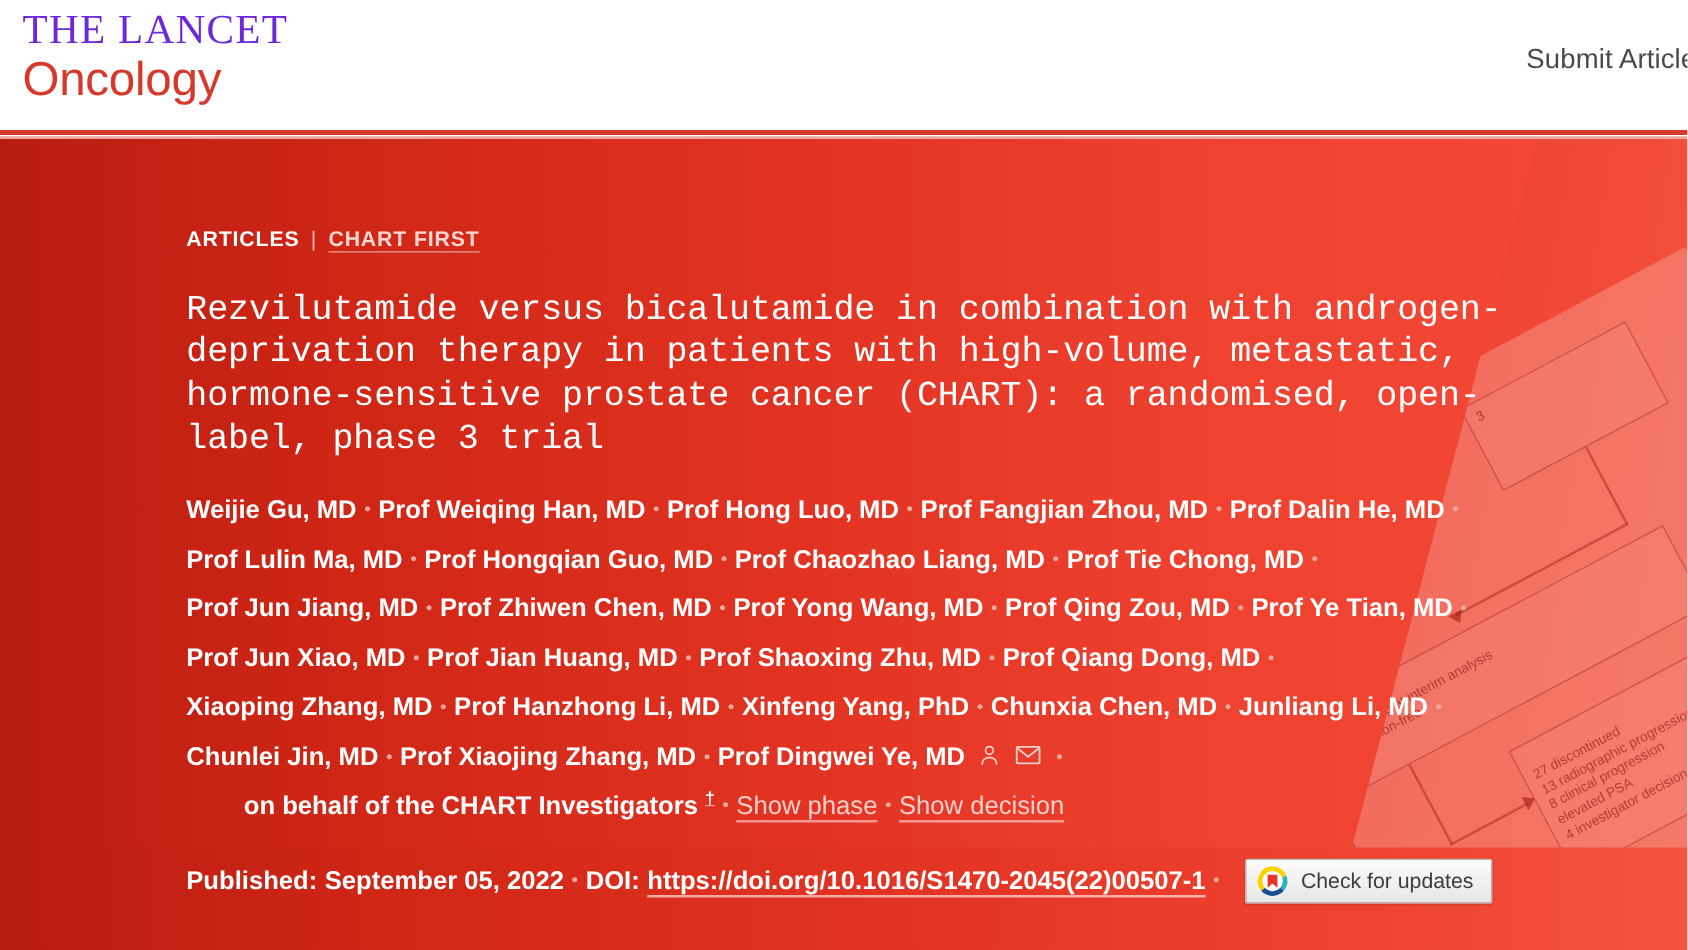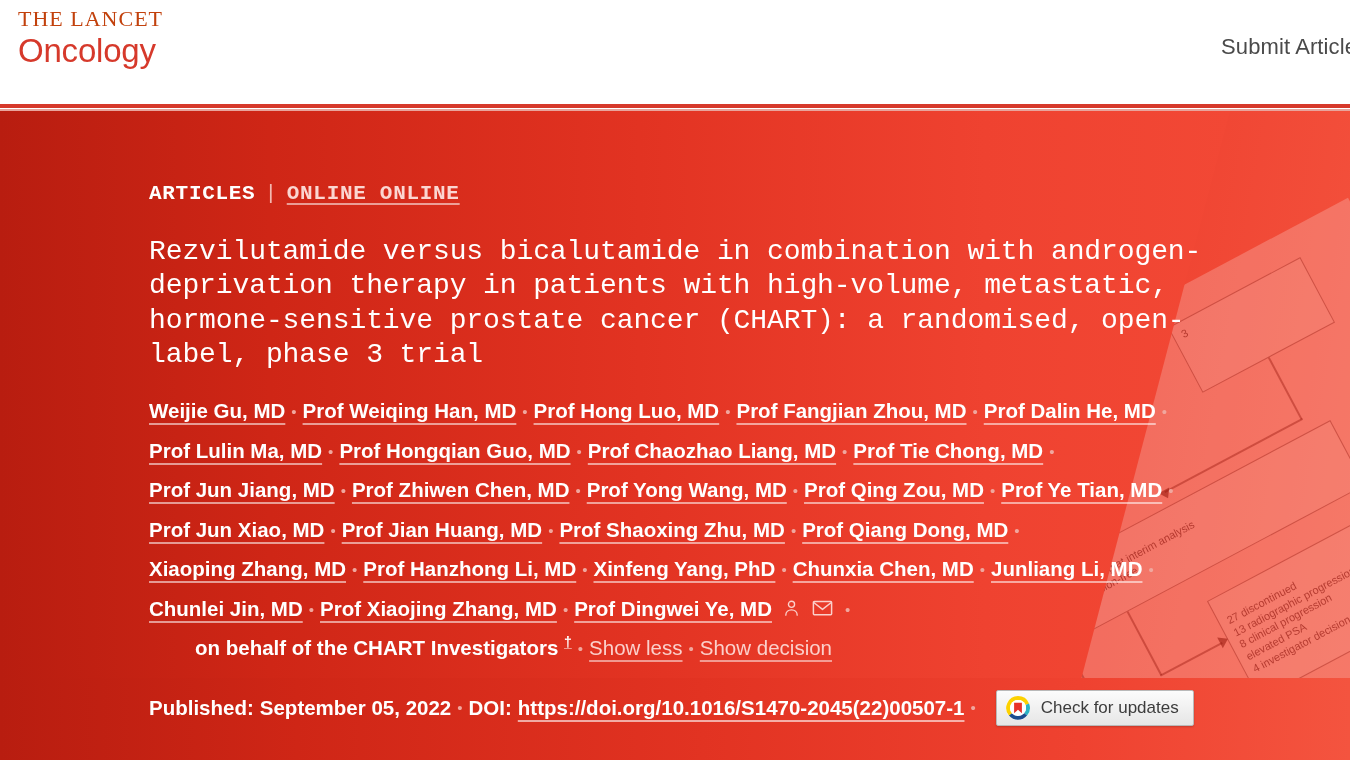--- a/index.html
+++ b/index.html
@@ -21,30 +21,30 @@
     background: #ffffff;
     z-index: 5;
   }
   .brand {
     position: absolute; left: 18px; top: 8px;
     line-height: 1;
     user-select: none;
   }
   .brand-the-lancet {
     font-family: "Liberation Serif", serif;
-    font-size: 22px;
+    font-size: 33px;
     letter-spacing: 1.0px;
-    color: #c2410c;
+    color: #6d28d9;
     display: block;
     font-weight: 400;
   }
   .brand-oncology {
     display: block;
     font-family: "Liberation Sans", sans-serif;
-    font-size: 33px;
+    font-size: 38px;
     color: #d6392b;
     margin-top: 4px;
     letter-spacing: -0.2px;
     font-weight: 400;
   }
   .header-nav {
     position: absolute; right: -7px; top: 34px;
     display: flex; align-items: center; gap: 26px;
   }
   .header-link {
@@ -126,25 +126,25 @@
 
   
   .content {
     position: absolute; left: 149px; top: 0;
     width: 1105px;
     z-index: 3;
   }
 
   .kicker {
     margin-top: 71px;
-    font-size: 21px;
+    font-size: 17px;
     font-weight: 700;
     letter-spacing: 0.7px;
     color: #ffffff;
-    display: flex; align-items: flex-start; gap: 9px; font-family: Liberation Mono, monospace;
+    display: flex; align-items: flex-start; gap: 9px;
   }
   .kicker .sep { color: #f3b8b0; font-weight: 400; }
   .kicker .online-first {
     color: #fbd6d1;
     font-weight: 700;
     text-decoration: underline;
     text-decoration-color: rgba(255,255,255,0.55);
     text-underline-offset: 4px;
   }
 
@@ -162,21 +162,20 @@
   .authors {
     margin-top: 17px;
     font-size: 20.5px;
     line-height: 1.93;
     color: #ffffff;
     max-width: 1070px;
   }
   .author {
     font-weight: 700;
     color: #ffffff;
-    text-decoration: underline;
     text-decoration-color: rgba(255,255,255,0.55);
     text-underline-offset: 5px;
     white-space: nowrap;
   }
   .dot {
     display: inline-block;
     color: #f0a79e;
     margin: 0 6px;
     font-size: 15px;
     vertical-align: middle;
@@ -317,40 +316,40 @@
           </linearGradient>
         </defs>
       </svg>
     </div>
 
     <div class="content">
 
       <div class="kicker">
         <span>ARTICLES</span>
         <span class="sep">|</span>
-        <a class="online-first">ONLINE ONLINE</a>
+        <a class="online-first">CHART FIRST</a>
       </div>
 
       <h1 class="article-title">Rezvilutamide versus bicalutamide in combination with androgen-deprivation therapy in patients with high-volume, metastatic, hormone-sensitive prostate cancer (CHART): a randomised, open-label, phase 3 trial</h1>
 
       <div class="authors">
         <span id="author-slot"><a class="author">Weijie Gu, MD</a><span class="dot">•</span><a class="author">Prof Weiqing Han, MD</a><span class="dot">•</span><a class="author">Prof Hong Luo, MD</a><span class="dot">•</span><a class="author">Prof Fangjian Zhou, MD</a><span class="dot">•</span><a class="author">Prof Dalin He, MD</a><span class="dot">•</span><a class="author">Prof Lulin Ma, MD</a><span class="dot">•</span><a class="author">Prof Hongqian Guo, MD</a><span class="dot">•</span><a class="author">Prof Chaozhao Liang, MD</a><span class="dot">•</span><a class="author">Prof Tie Chong, MD</a><span class="dot">•</span><a class="author">Prof Jun Jiang, MD</a><span class="dot">•</span><a class="author">Prof Zhiwen Chen, MD</a><span class="dot">•</span><a class="author">Prof Yong Wang, MD</a><span class="dot">•</span><a class="author">Prof Qing Zou, MD</a><span class="dot">•</span><a class="author">Prof Ye Tian, MD</a><span class="dot">•</span><a class="author">Prof Jun Xiao, MD</a><span class="dot">•</span><a class="author">Prof Jian Huang, MD</a><span class="dot">•</span><a class="author">Prof Shaoxing Zhu, MD</a><span class="dot">•</span><a class="author">Prof Qiang Dong, MD</a><span class="dot">•</span><a class="author">Xiaoping Zhang, MD</a><span class="dot">•</span><a class="author">Prof Hanzhong Li, MD</a><span class="dot">•</span><a class="author">Xinfeng Yang, PhD</a><span class="dot">•</span><a class="author">Chunxia Chen, MD</a><span class="dot">•</span><a class="author">Junliang Li, MD</a><span class="dot">•</span><a class="author">Chunlei Jin, MD</a><span class="dot">•</span><a class="author">Prof Xiaojing Zhang, MD</a><span class="dot">•</span><a class="author">Prof Dingwei Ye, MD</a><span class="author-icons">
               <a>
                 <svg width="19" height="20" viewBox="0 0 24 24" fill="none" stroke="#fbd0cb" stroke-width="1.7" stroke-linecap="round">
                   <circle cx="12" cy="7.4" r="3.9"></circle>
                   <path d="M4.8 21c0-4 3.2-6.6 7.2-6.6s7.2 2.6 7.2 6.6"></path>
                 </svg>
               </a>
               <a>
                 <svg width="21" height="20" viewBox="0 0 24 20" fill="none" stroke="#fbd0cb" stroke-width="1.7" stroke-linejoin="round">
                   <rect x="1.6" y="2.6" width="20.8" height="15" rx="1"></rect>
                   <path d="M1.6 3.4 L12 11.6 L22.4 3.4"></path>
                 </svg>
               </a>
-            </span><span class="dot">•</span><span class="onbehalf">on behalf of the CHART Investigators <span class="dagger">†</span></span><span class="dot">•</span><a class="toggle-link">Show less</a><span class="dot">•</span><a class="toggle-link">Show decision</a></span>
+            </span><span class="dot">•</span><span class="onbehalf">on behalf of the CHART Investigators <span class="dagger">†</span></span><span class="dot">•</span><a class="toggle-link">Show phase</a><span class="dot">•</span><a class="toggle-link">Show decision</a></span>
       </div>
 
       <div class="publine">
         <span class="pub-label">Published:</span>
         <span class="pub-value">September 05, 2022</span>
         <span class="dot">•</span>
         <span class="doi-label">DOI:</span>
         <a class="doi-link">https://doi.org/10.1016/S1470-2045(22)00507-1</a>
         <span class="dot">•</span>
 

